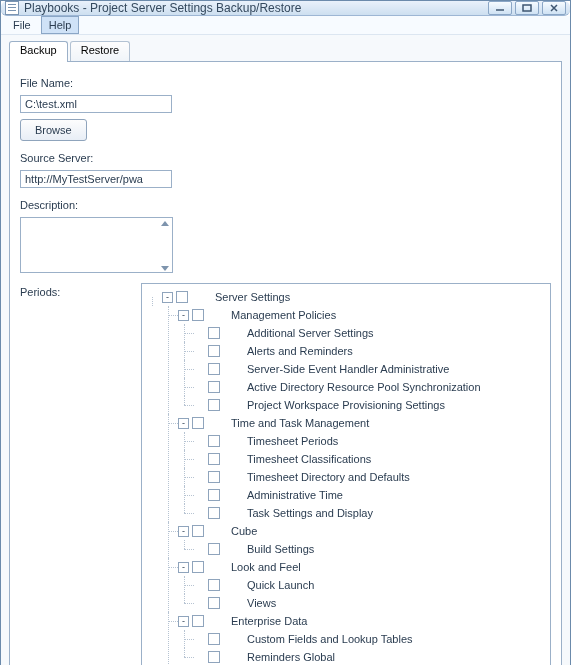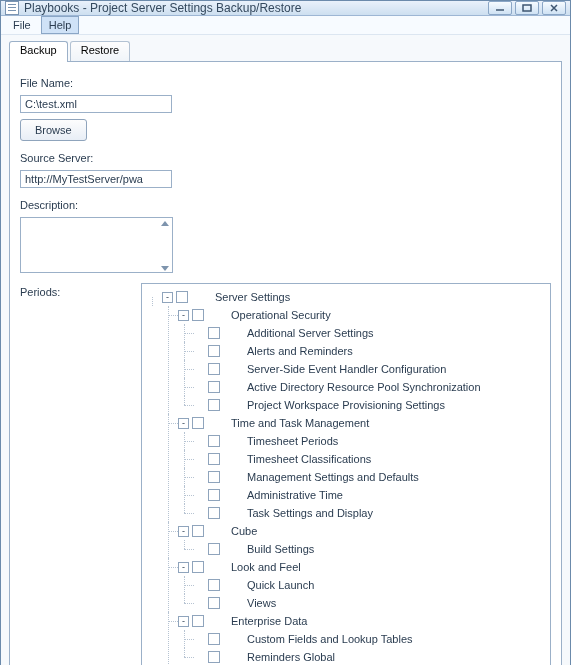--- a/index.html
+++ b/index.html
@@ -1,18 +1,18 @@
 <!DOCTYPE html>
 <html><head>
   <meta charset="utf-8">
   <style>
     * { box-sizing: border-box; margin: 0; padding: 0; font-family: Tahoma, "Segoe UI", sans-serif; font-size: 11px; }
     body { background: #d7e4f2; width: 571px; height: 665px; overflow: hidden; }
     .window { width: 571px; height: 665px; border: 1px solid #6b8aab; background: #fff; display: flex; flex-direction: column; }
-    .titlebar { height: 22px; background: linear-gradient(#e9f1fb, #cddff0); border-bottom: 1px solid #9db6d4; display: flex; align-items: center; padding: 0 4px; }
+    .titlebar { height: 22px; background: linear-gradient(#e9f1fb, #cddff0); border-bottom: 1px solid #9db6d4; display: flex; align-items: center; padding: 0 4px; border-radius: 6px; }
     .titlebar .app-icon { width: 14px; height: 14px; border: 1px solid #7a94b2; background: #fff; margin-right: 5px; display:flex; align-items:center; justify-content:center; }
     .titlebar .app-icon::before { content:""; display:block; width:8px; height:8px; background: repeating-linear-gradient(#7a94b2 0 1px, transparent 1px 3px); }
     .titlebar .title { flex: 1; color: #34495e; font-size: 12px; }
     .titlebar .win-btns { display: flex; gap: 3px; }
     .titlebar .win-btn { width: 24px; height: 14px; border: 1px solid #8aa6c6; border-radius: 2px; background: linear-gradient(#f6fbff,#cfe2f4); display:flex; align-items:center; justify-content:center; cursor: default; }
     .titlebar .win-btn svg { width: 10px; height: 8px; stroke: #3e5671; stroke-width:1.5; fill:none; }
     .menubar { height: 22px; background: #f7fbff; border-bottom: 1px solid #dce6f1; display: flex; align-items: flex-start; padding: 0 4px; gap: 2px; }
     .menu-item { padding: 3px 8px; color: #2a3c50; cursor: default; display:flex; align-items:center; }
     .menu-item.highlight { background: #cfe2f7; border: 1px solid #8aa6c6; padding: 2px 7px; }
     .client { flex:1; padding: 6px 8px 8px 8px; background: #f6f9fc; display:flex; flex-direction:column; }
@@ -114,42 +114,42 @@
                 <div class="node">
                   <span class="toggle">-</span>
                   <span class="chk"></span>
                   <span class="node-label">Server Settings</span>
                 </div>
                 <ul>
                   <li>
                     <div class="node">
                       <span class="toggle">-</span>
                       <span class="chk"></span>
-                      <span class="node-label">Operational Security</span>
+                      <span class="node-label">Management Policies</span>
                     </div>
                     <ul>
                       <li>
                         <div class="node">
                           <span class="toggle-spacer"></span>
                           <span class="chk"></span>
                           <span class="node-label">Additional Server Settings</span>
                         </div>
                       </li>
                       <li>
                         <div class="node">
                           <span class="toggle-spacer"></span>
                           <span class="chk"></span>
                           <span class="node-label">Alerts and Reminders</span>
                         </div>
                       </li>
                       <li>
                         <div class="node">
                           <span class="toggle-spacer"></span>
                           <span class="chk"></span>
-                          <span class="node-label">Server-Side Event Handler Configuration</span>
+                          <span class="node-label">Server-Side Event Handler Administrative</span>
                         </div>
                       </li>
                       <li>
                         <div class="node">
                           <span class="toggle-spacer"></span>
                           <span class="chk"></span>
                           <span class="node-label">Active Directory Resource Pool Synchronization</span>
                         </div>
                       </li>
                       <li>
@@ -179,21 +179,21 @@
                         <div class="node">
                           <span class="toggle-spacer"></span>
                           <span class="chk"></span>
                           <span class="node-label">Timesheet Classifications</span>
                         </div>
                       </li>
                       <li>
                         <div class="node">
                           <span class="toggle-spacer"></span>
                           <span class="chk"></span>
-                          <span class="node-label">Management Settings and Defaults</span>
+                          <span class="node-label">Timesheet Directory and Defaults</span>
                         </div>
                       </li>
                       <li>
                         <div class="node">
                           <span class="toggle-spacer"></span>
                           <span class="chk"></span>
                           <span class="node-label">Administrative Time</span>
                         </div>
                       </li>
                       <li>

